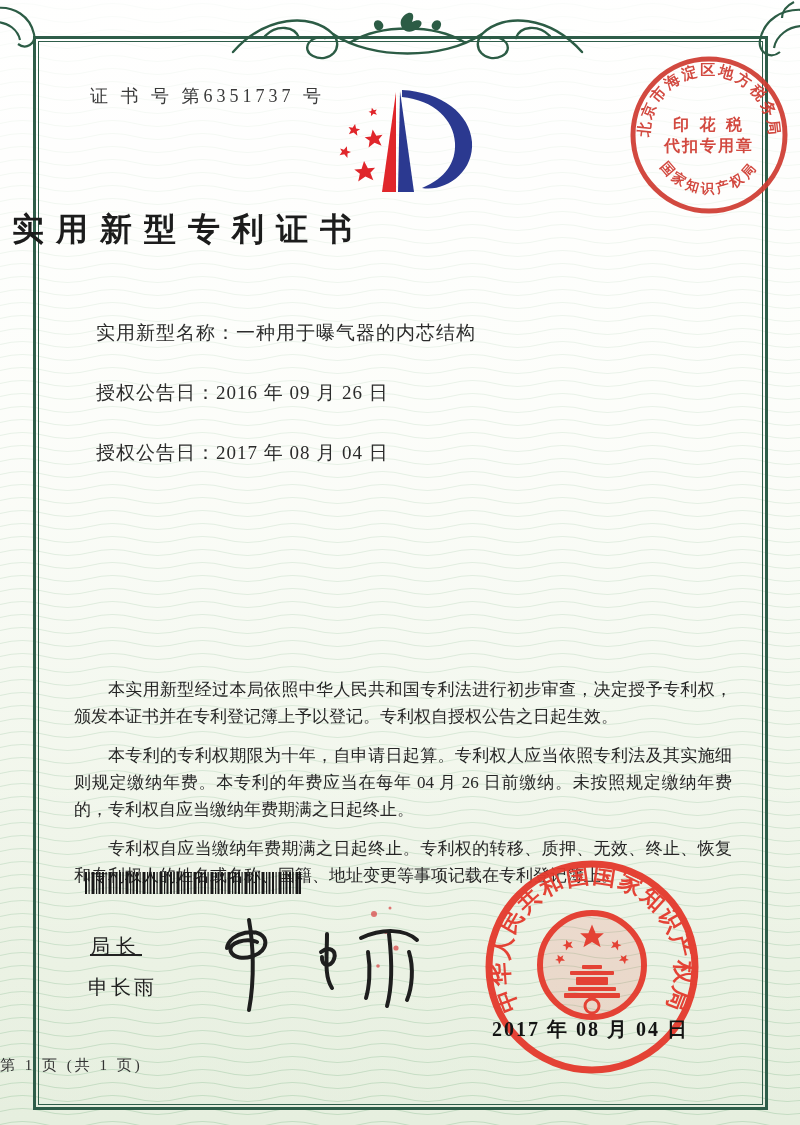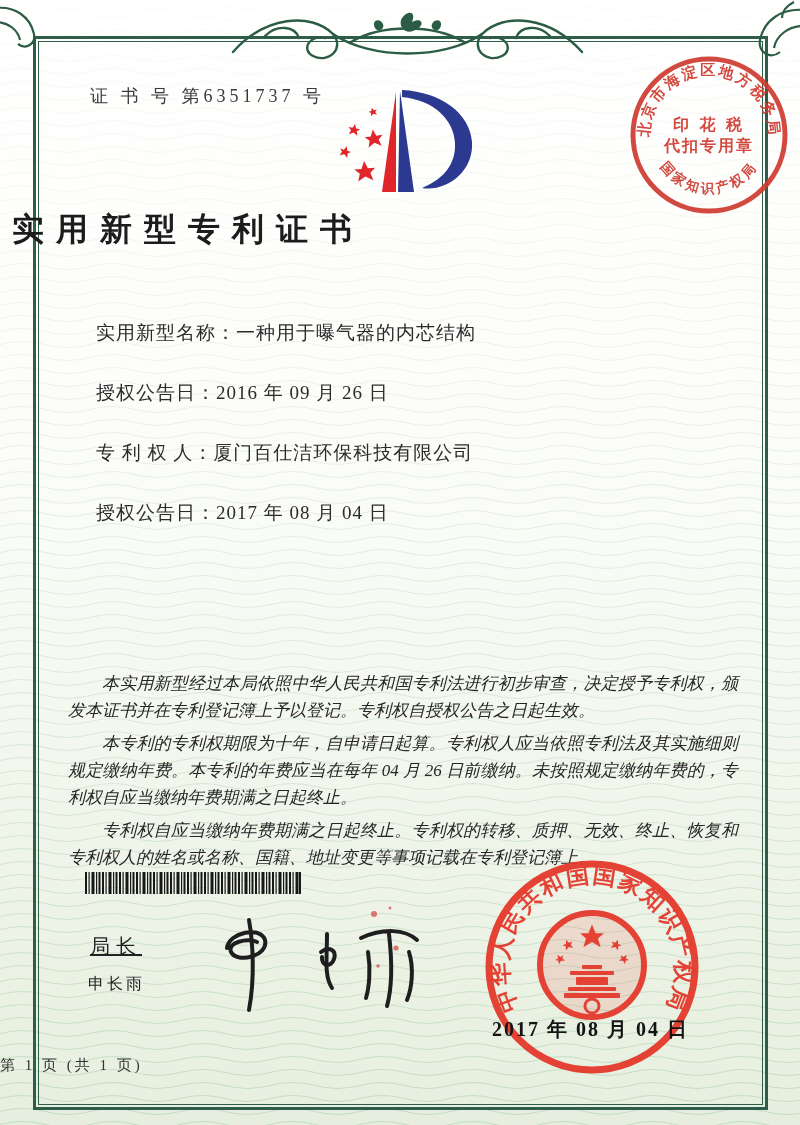--- a/index.html
+++ b/index.html
@@ -33,24 +33,24 @@
     font-size:32px;font-weight:700;color:#1c1c1c;letter-spacing:12px;text-indent:12px;
   }
   .fields{position:absolute;left:96px;top:320px;z-index:3;}
   .field-row{height:60px;font-size:19px;color:#2b2b2b;letter-spacing:1px;white-space:nowrap;}
   .field-row .label{color:#2b2b2b;}
   .field-row .value{color:#2b2b2b;}
   .body-text{
     position:absolute;left:62px;top:664px;width:682px;z-index:3;
     font-size:17px;line-height:27px;color:#262626;text-align:justify;
   }
-  .body-text p{margin:6px;text-indent:2em;font-style:italic;}
+  .body-text p{margin:12px;text-indent:2em;}
   .barcode{position:absolute;left:85px;top:872px;width:216px;height:22px;z-index:3;}
   .signer-title{position:absolute;left:90px;top:933px;font-size:20px;letter-spacing:6px;color:#222;z-index:3;text-decoration:underline;}
-  .signer-name{position:absolute;left:88px;top:974px;font-size:16px;letter-spacing:3px;color:#222;z-index:3;font-family:Liberation Mono, monospace;}
+  .signer-name{position:absolute;left:88px;top:974px;font-size:20px;letter-spacing:3px;color:#222;z-index:3;font-family:Liberation Mono, monospace;}
   .signature{position:absolute;left:203px;top:908px;width:220px;height:110px;z-index:4;}
   .ink-specks{position:absolute;left:360px;top:900px;width:60px;height:100px;z-index:3;}
   .tax-seal{position:absolute;left:624px;top:50px;width:170px;height:170px;z-index:4;opacity:.92;}
   .authority-seal{position:absolute;left:478px;top:853px;width:228px;height:228px;z-index:3;opacity:.95;}
   .issue-date{
     position:absolute;left:492px;top:1016px;z-index:5;
     font-size:20px;color:#141414;letter-spacing:2px;font-weight:600;
   }
   .footer{
     position:absolute;left:0;top:1056px;width:100%;text-align:left;z-index:3;
@@ -141,21 +141,20 @@
     <text class="seal-arc" font-size="13.5" letter-spacing="3" fill="#cf3a30" text-anchor="middle">
       <textPath href="#taxArcBottom" startOffset="50%">国家知识产权局</textPath>
     </text>
   </svg>
 
   <div class="title">实用新型专利证书</div>
 
   <div class="fields">
     <div class="field-row"><span class="label">实用新型名称：</span><span class="value">一种用于曝气器的内芯结构</span></div>
     <div class="field-row"><span class="label">授权公告日：</span><span class="value">2016 年 09 月 26 日</span></div>
-    <div class="field-row"><span class="label">专 利 权 人：</span><span class="value">厦门百仕洁环保科技有限公司</span></div>
     <div class="field-row"><span class="label">授权公告日：</span><span class="value">2017 年 08 月 04 日</span></div>
   </div>
 
   <div class="body-text">
     <p>本实用新型经过本局依照中华人民共和国专利法进行初步审查，决定授予专利权，颁发本证书并在专利登记簿上予以登记。专利权自授权公告之日起生效。</p>
     <p>本专利的专利权期限为十年，自申请日起算。专利权人应当依照专利法及其实施细则规定缴纳年费。本专利的年费应当在每年 04 月 26 日前缴纳。未按照规定缴纳年费的，专利权自应当缴纳年费期满之日起终止。</p>
     <p>专利权自应当缴纳年费期满之日起终止。专利权的转移、质押、无效、终止、恢复和专利权人的姓名或名称、国籍、地址变更等事项记载在专利登记簿上。</p>
   </div>
 
   <svg class="barcode" viewBox="0 0 216 22" preserveAspectRatio="none">

